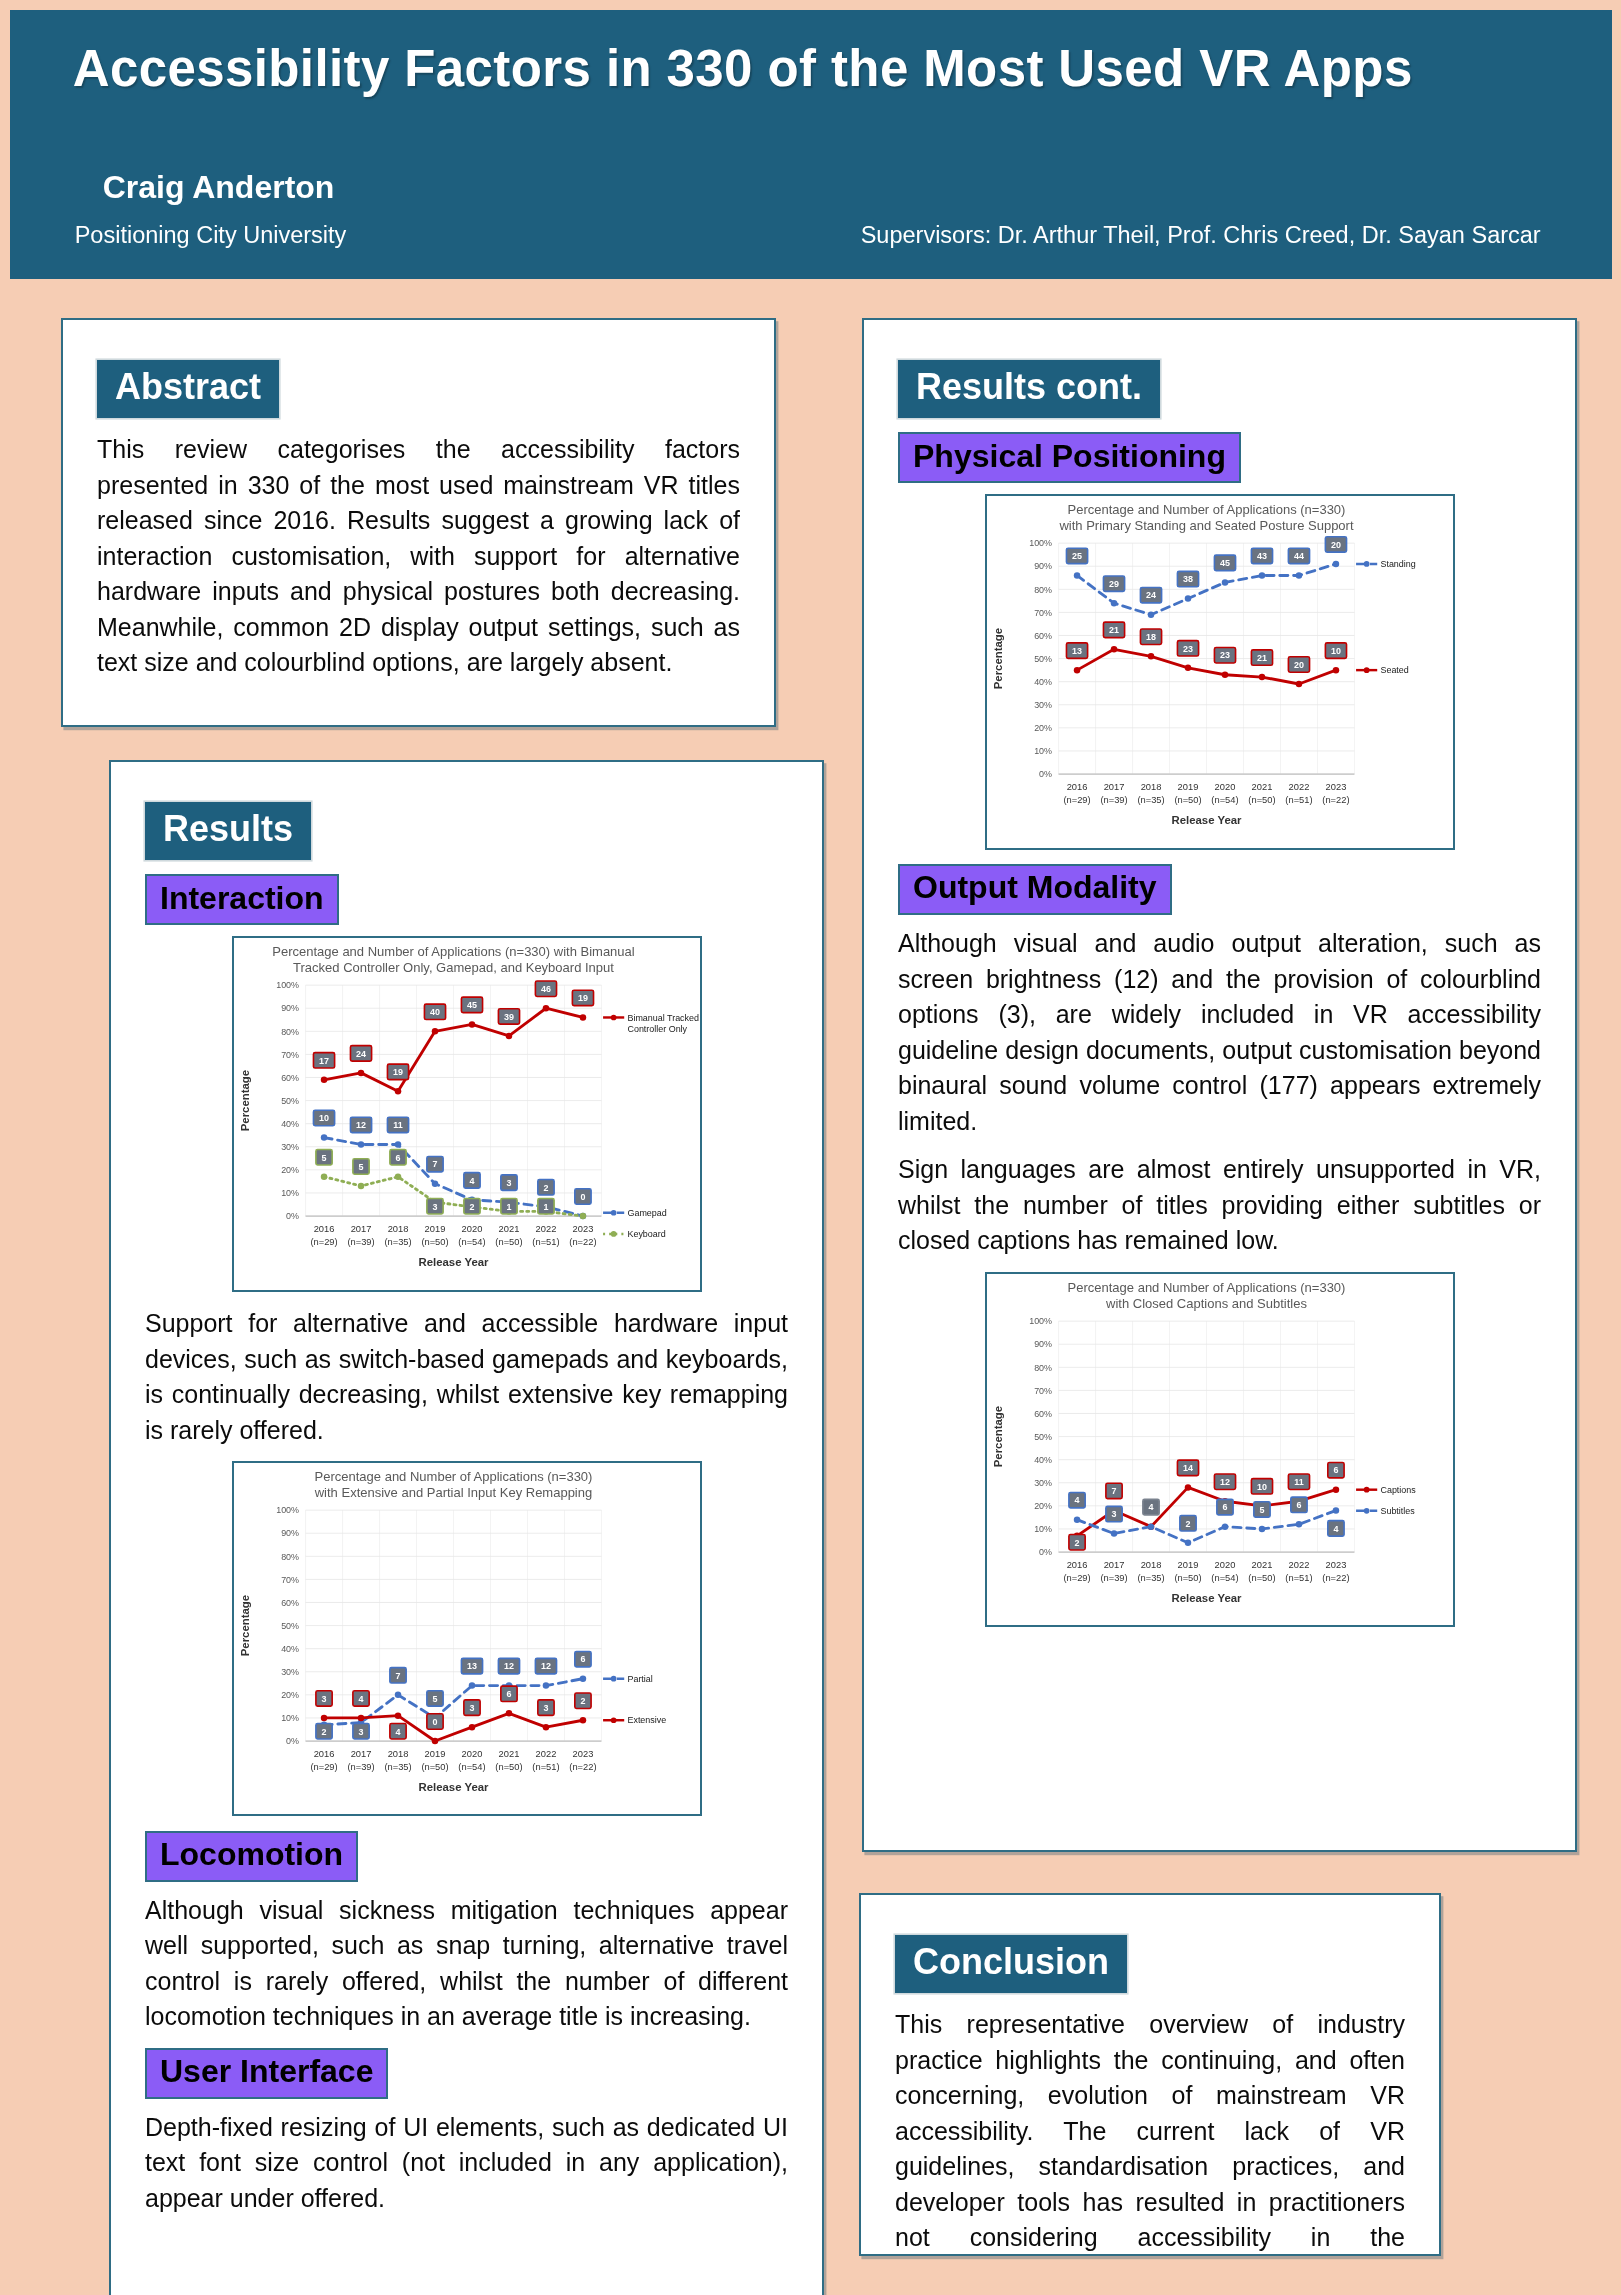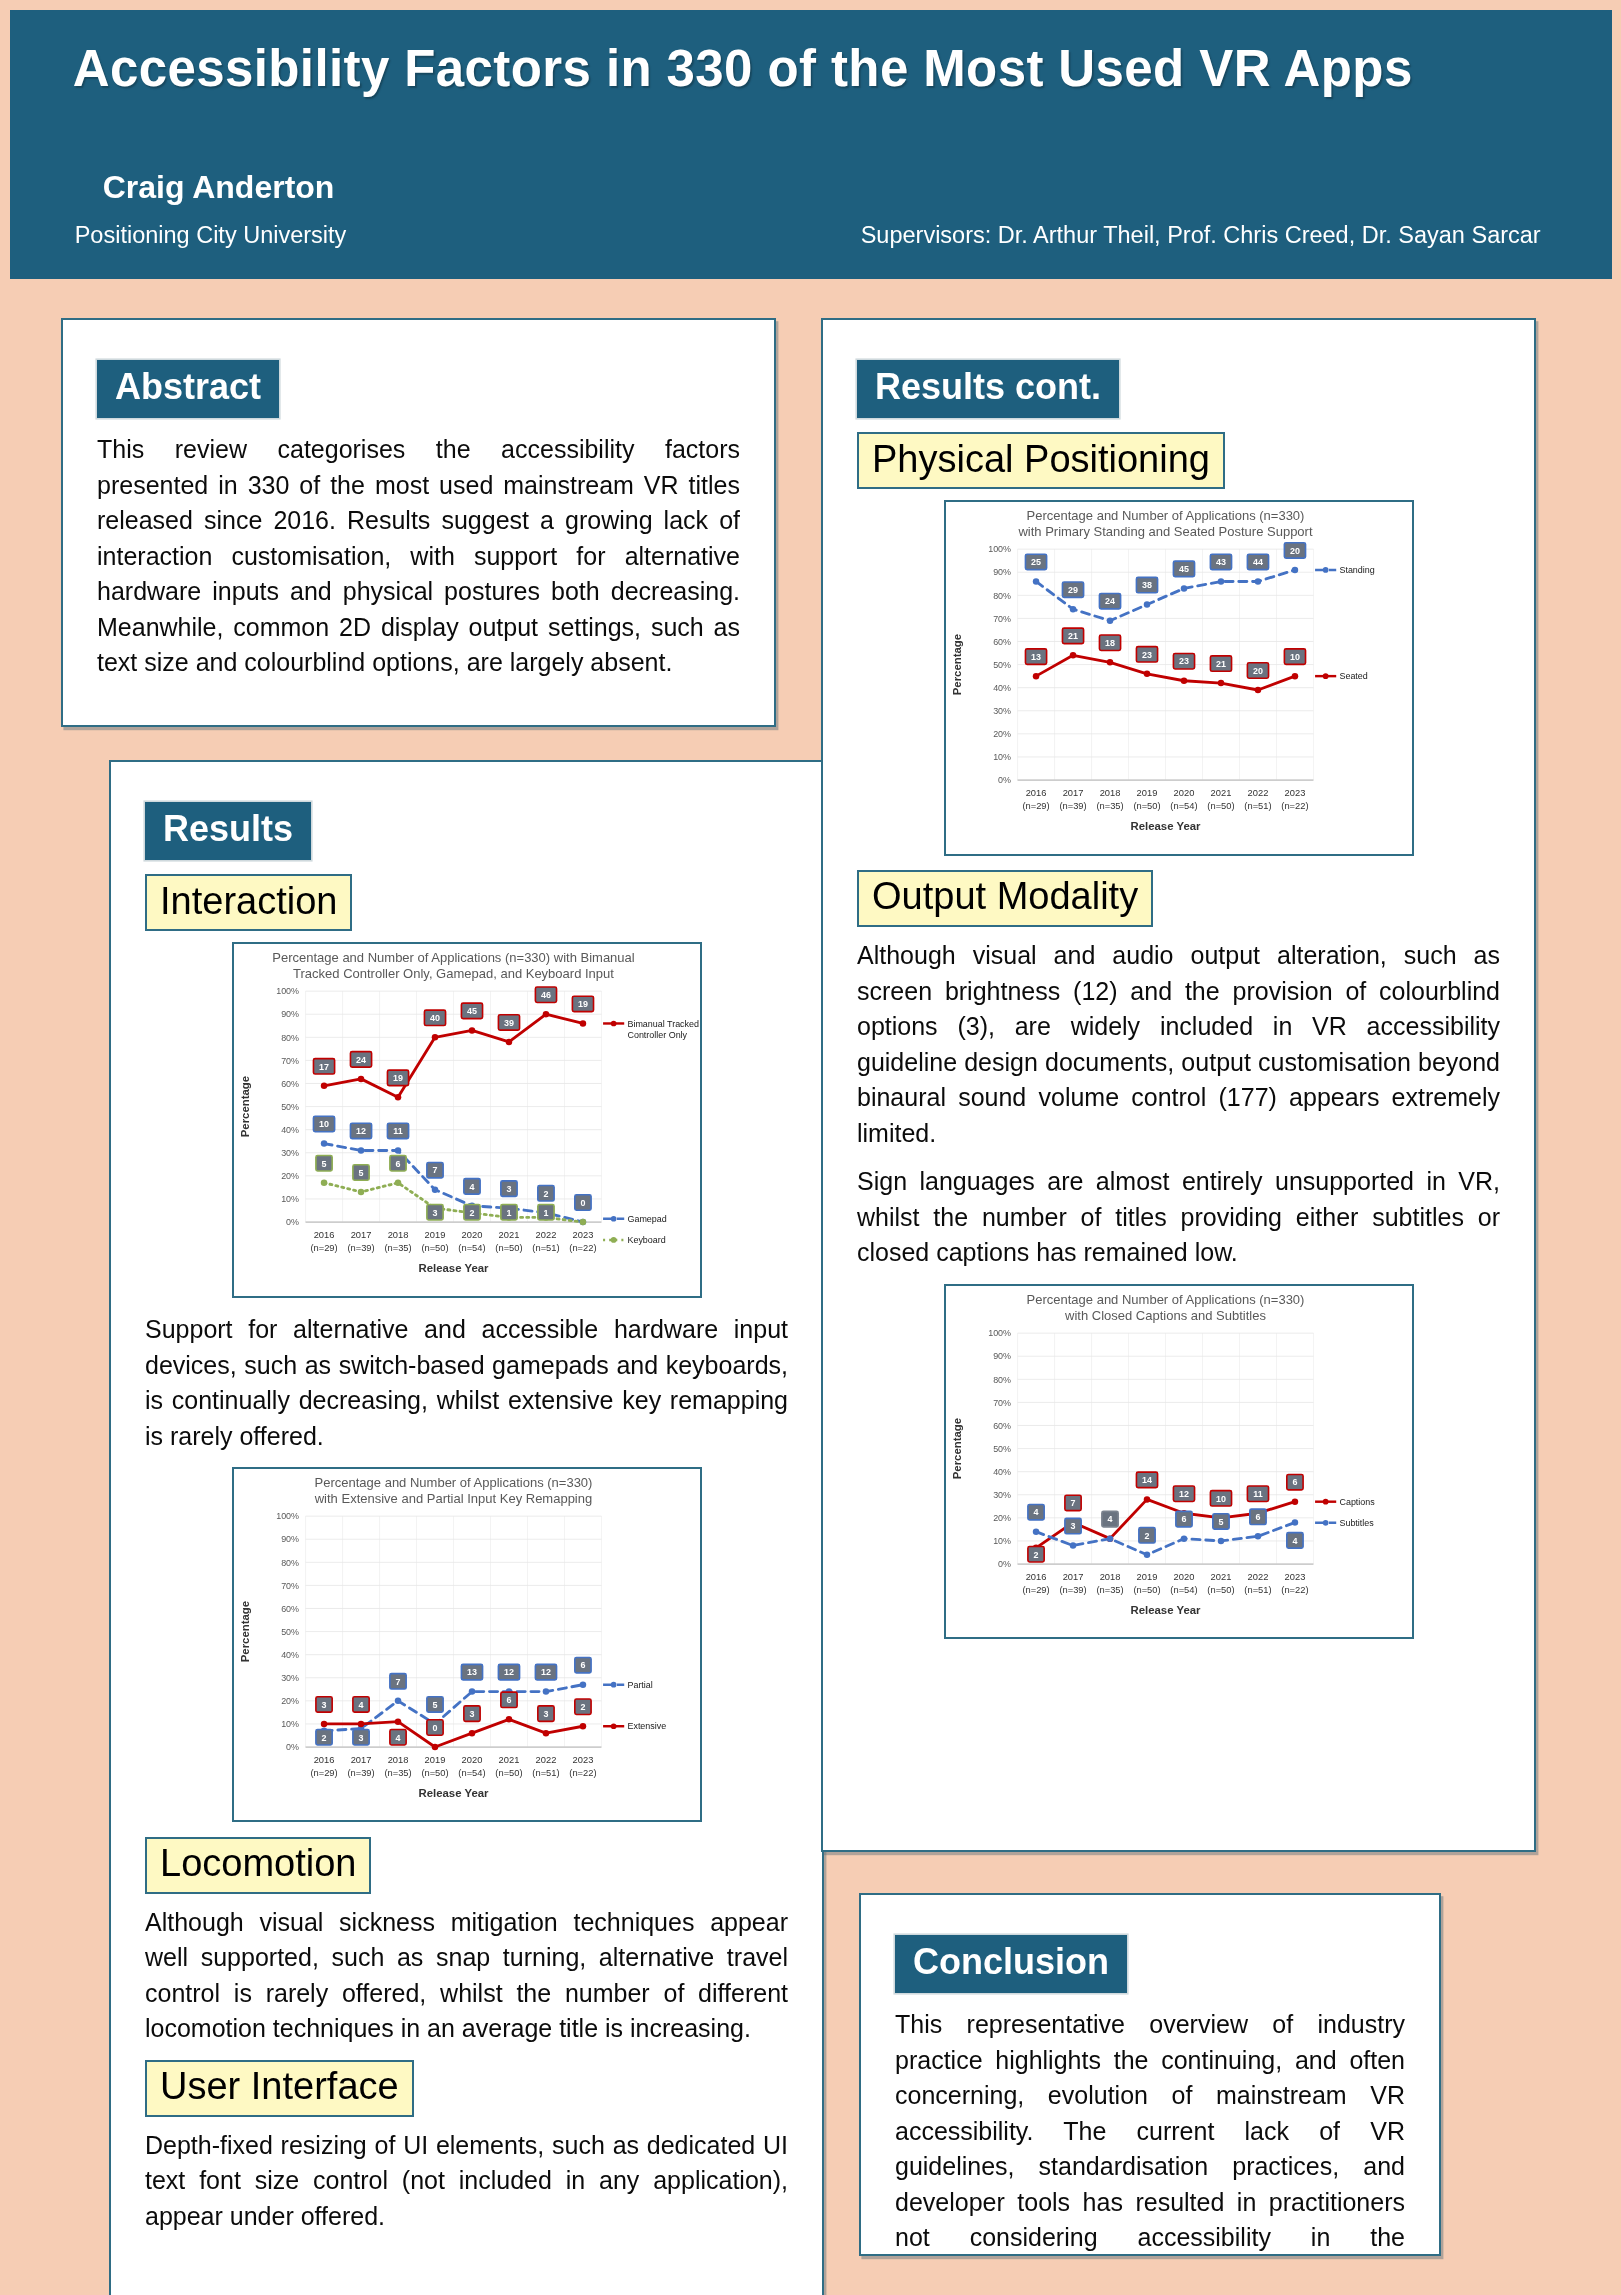--- a/index.html
+++ b/index.html
@@ -36,36 +36,36 @@
   .card{
     position:absolute;background:#fff;
     border:2.4px solid #2F6D85;
     box-shadow:2.4px 3.2px 0 rgba(90,110,120,.45);
     box-sizing:border-box;
     padding:38px 34px;
     overflow:hidden;
   }
   .card-abstract{left:61px;top:318px;width:715px;height:409px;}
   .card-results{left:64px;top:760px;width:715px;height:1840px;margin-left:45px;}
-  .card-results-cont{left:821px;top:318px;width:715px;height:1534px;}
+  .card-results-cont{left:862px;top:318px;width:715px;height:1534px;}
   .card-conclusion{left:859px;top:1893px;width:582px;height:363px;}
   
   .h-teal{
     display:table;
     background:#1E5F7E;color:#fff;
     font-size:36px;font-weight:bold;
     padding:6.5px 18px 9.7px;
     box-shadow:0 0 0 1.6px #cfd9dd;
     margin:1.6px 0 14.6px 0;
   }
   .h-peach{
     display:table;
-    background:#fef9c3;color:#000;
+    background:#8b5cf6;color:#000;
     border:2.4px solid #2F6D85;
-    font-size:38px;font-weight:normal;
+    font-size:32px;font-weight:bold;
     padding:3.2px 13px 6.5px;
     margin:8px 0 11.3px 0;
   }
   .body-text{
     font-size:25px;line-height:1.42;text-align:justify;
     margin:6.5px 0 13px 0;
   }
   
   .chart-frame{
     width:470px;margin:9.7px auto 14.6px;

